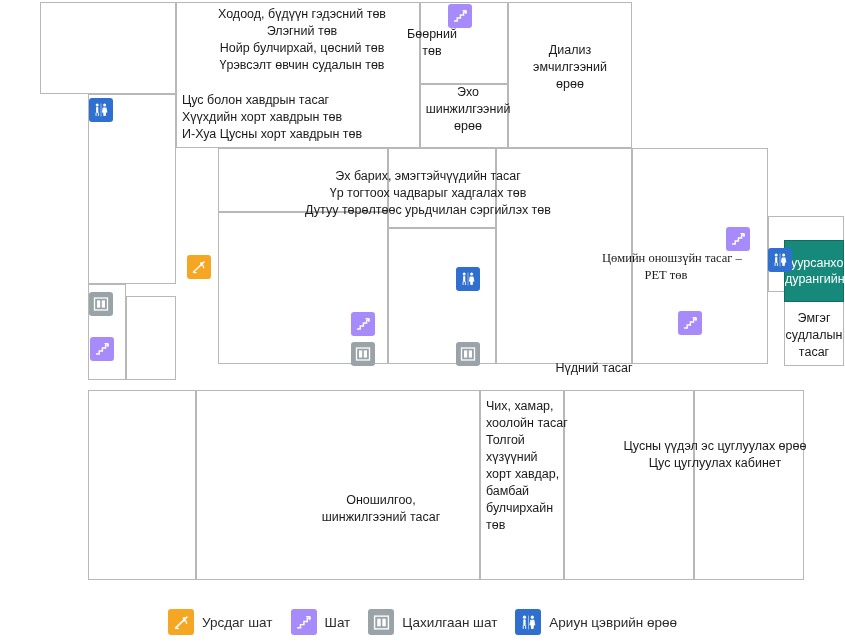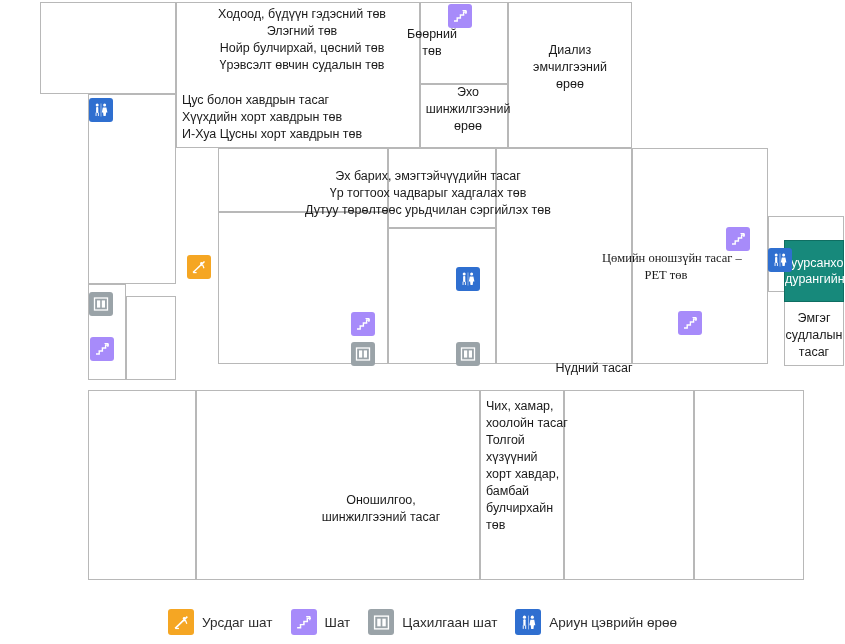--- a/index.html
+++ b/index.html
@@ -128,20 +128,22 @@
   <div class="label center" style="left:268px;top:492px;width:226px;">Оношилгоо,
 шинжилгээний тасаг</div>
   <div class="label" style="left:486px;top:398px;width:86px;">Чих, хамар,
 хоолойн тасаг
 Толгой
 хүзүүний
 хорт хавдар,
 бамбай
 булчирхайн
 төв</div>
+  <div class="label center" style="left:584px;top:438px;width:262px;">Цусны үүдэл эс цуглуулах өрөө
+Цус цуглуулах кабинет</div>
 
   <div class="icon ic-wc" style="left:89px;top:98px;">
     <svg width="16" height="16" viewBox="0 0 16 16" aria-hidden="true">
       <circle cx="4.2" cy="3" r="1.5" fill="#fff"></circle>
       <rect x="3.1" y="5" width="2.2" height="6" rx="0.8" fill="#fff"></rect>
       <rect x="2.6" y="10.6" width="0.9" height="3.4" fill="#fff"></rect>
       <rect x="4.9" y="10.6" width="0.9" height="3.4" fill="#fff"></rect>
       <rect x="7.6" y="1.5" width="0.8" height="13" fill="#fff" opacity="0.6"></rect>
       <circle cx="11.6" cy="3" r="1.5" fill="#fff"></circle>
       <path d="M9.8 5.5h3.6l1 5.1h-1.3l-.4 3.4h-2.2l-.4-3.4H8.8z" fill="#fff"></path>

